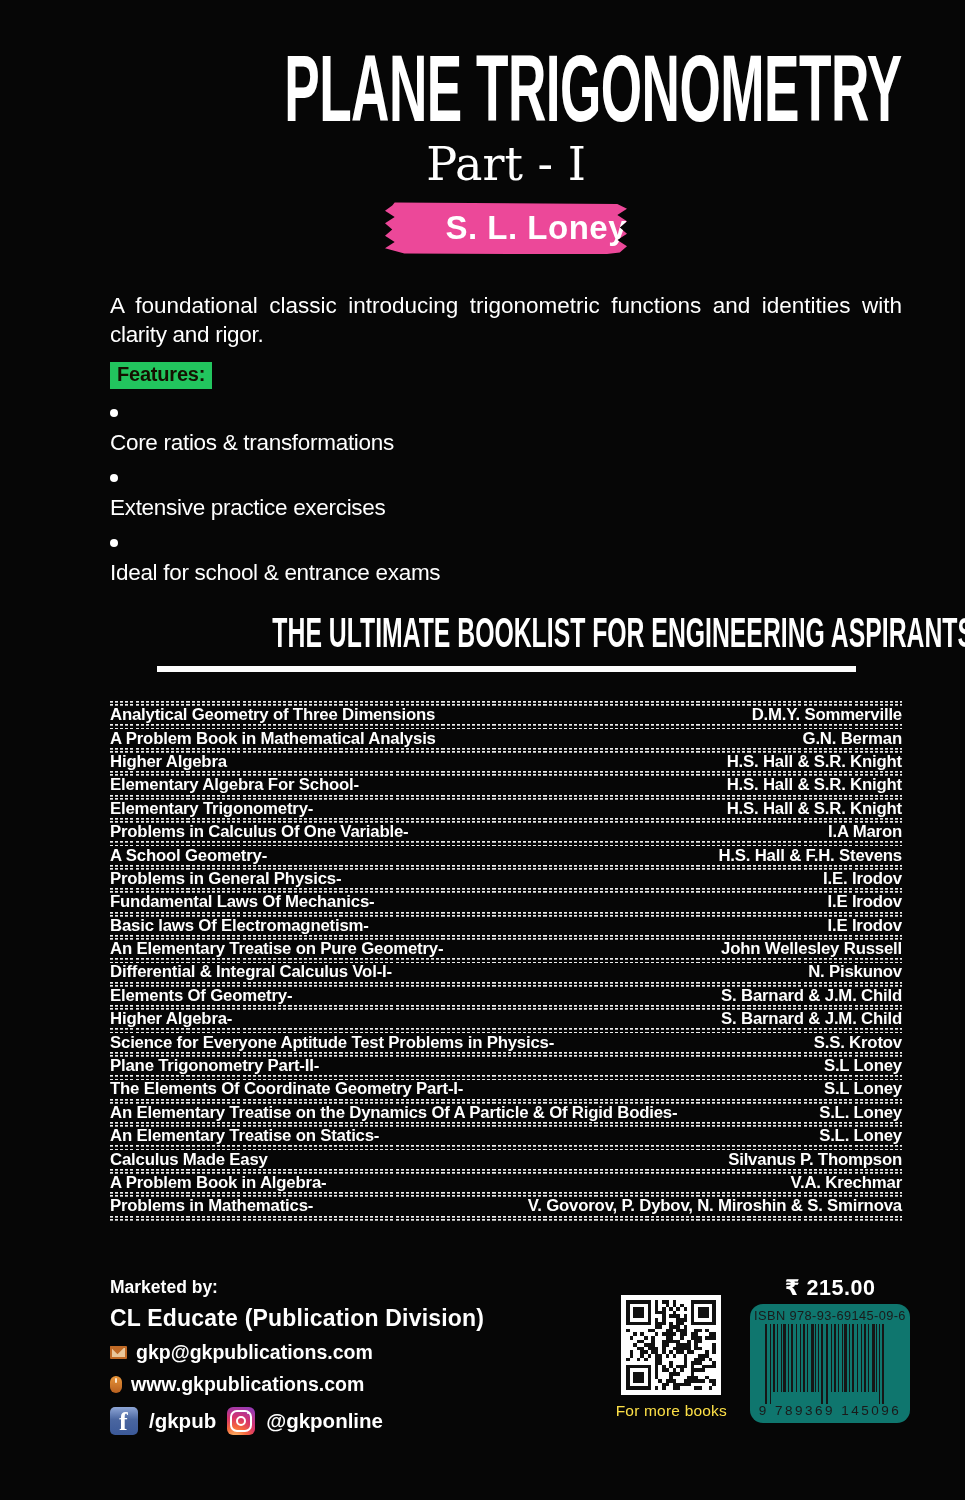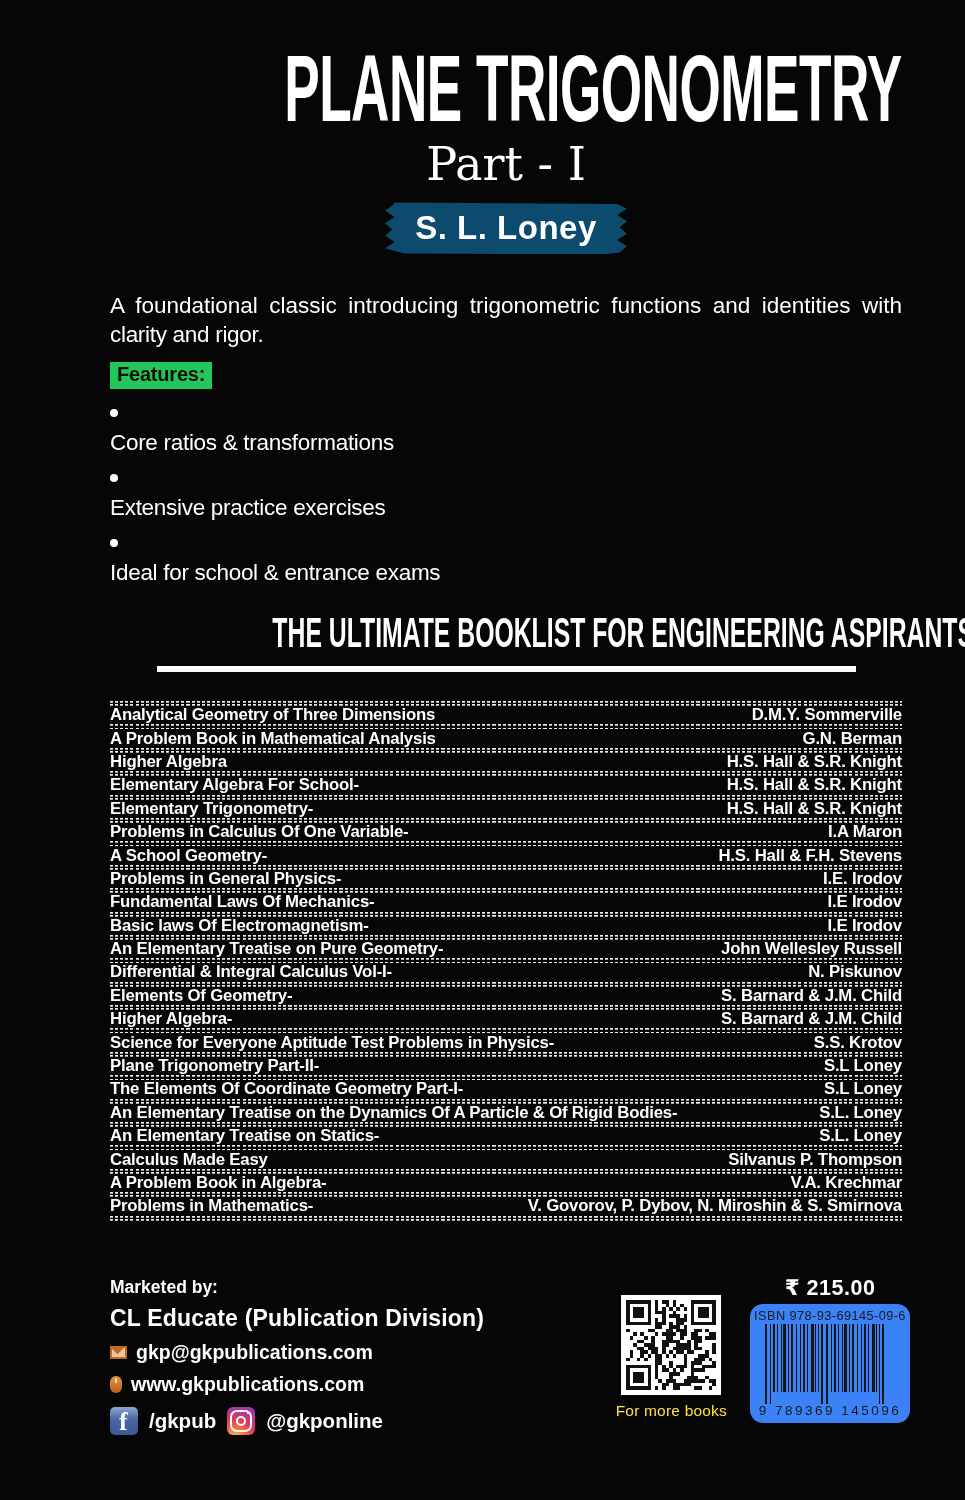--- a/index.html
+++ b/index.html
@@ -7,21 +7,21 @@
         font-family:"Liberation Sans","DejaVu Sans",sans-serif;color:#fff;}
   .content{margin:0 63px 0 110px;} 
 
   
   .title-block{padding-top:40px;text-align:center;}
   .main-title{margin:0;font-size:95px;line-height:1.02;font-weight:700;white-space:nowrap;
               letter-spacing:-1px;transform:scaleX(0.56);transform-origin:50% 50%;}
   .subtitle{font-family:"DejaVu Serif","Liberation Serif",serif;
             font-size:46px;line-height:1.1;margin-top:2px;}
   .author-banner{position:relative;width:242px;height:52px;margin:13px auto 0;
-        background:#0c4a6e;display:flex;align-items:center;justify-content:center;
+        background:#ec4899;display:flex;align-items:center;justify-content:flex-end;
         clip-path:polygon(4% 0%,96% 3%,100% 12%,96% 24%,100% 36%,97% 48%,100% 60%,96% 72%,100% 84%,97% 96%,90% 100%,8% 98%,0% 88%,4% 76%,0% 64%,3% 52%,0% 40%,4% 28%,0% 16%,3% 6%);}
   .author-banner span{font-size:33px;font-weight:700;letter-spacing:0.5px;}
 
   
   .description{margin:37px 0 0;font-size:22.5px;line-height:29px;}
   .description .l1{text-align:justify;text-align-last:justify;}
   .description .l2{text-align:left;letter-spacing:-0.3px;}
   .features-label{display:inline-block;margin-top:13px;background:#22c55e;color:#151100;
         font-size:20px;font-weight:700;padding:1px 7px 3px;letter-spacing:-0.2px;}
   .features{list-style:none;margin:9px 0 0;padding:0;}
@@ -66,21 +66,21 @@
   .instagram-icon::after{content:"";position:absolute;left:9px;top:9px;width:6px;height:6px;border:2px solid #fff;border-radius:50%;}
   .ig-dot{position:absolute;right:6px;top:5px;width:2.5px;height:2.5px;border-radius:50%;background:#fff;}
 
   .footer-right{display:flex;gap:23px;align-items:flex-start;margin-right:-8px;padding-top:2px;}
   .qr-col{display:flex;flex-direction:column;align-items:center;margin-top:20px;}
   .qr-box{background:#fff;padding:5px;width:90px;height:90px;}
   .qr-box svg{display:block;width:90px;height:90px;}
   .qr-caption{margin-top:7px;font-size:15.5px;letter-spacing:0.2px;color:#fde047;}
   .barcode-col{display:flex;flex-direction:column;align-items:center;}
   .price{font-size:21.5px;font-weight:700;letter-spacing:0.5px;margin-bottom:3px;}
-  .barcode-box{width:160px;height:119px;background:#3b82f6;border-radius:13px;overflow:hidden;}
+  .barcode-box{width:160px;height:119px;background:#0f766e;border-radius:13px;overflow:hidden;}
   .barcode-box svg{display:block;width:160px;height:119px;}
   .bc-isbn{font-family:"Liberation Sans",sans-serif;font-size:12.8px;fill:#1a1a1a;letter-spacing:0.4px;text-anchor:middle;}
   .bc-digits{font-family:"Liberation Sans",sans-serif;font-size:13.5px;fill:#1a1a1a;letter-spacing:2.5px;text-anchor:middle;}
 </style>
 </head>
 <body>
 
 <div class="page">
   <div class="content">
 

